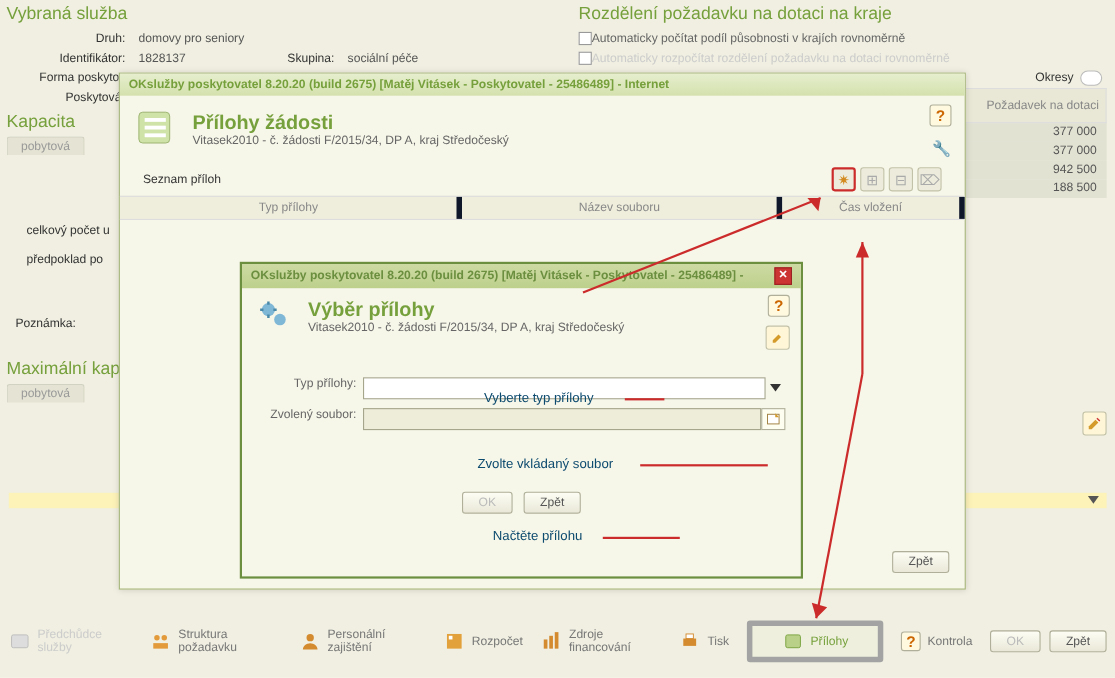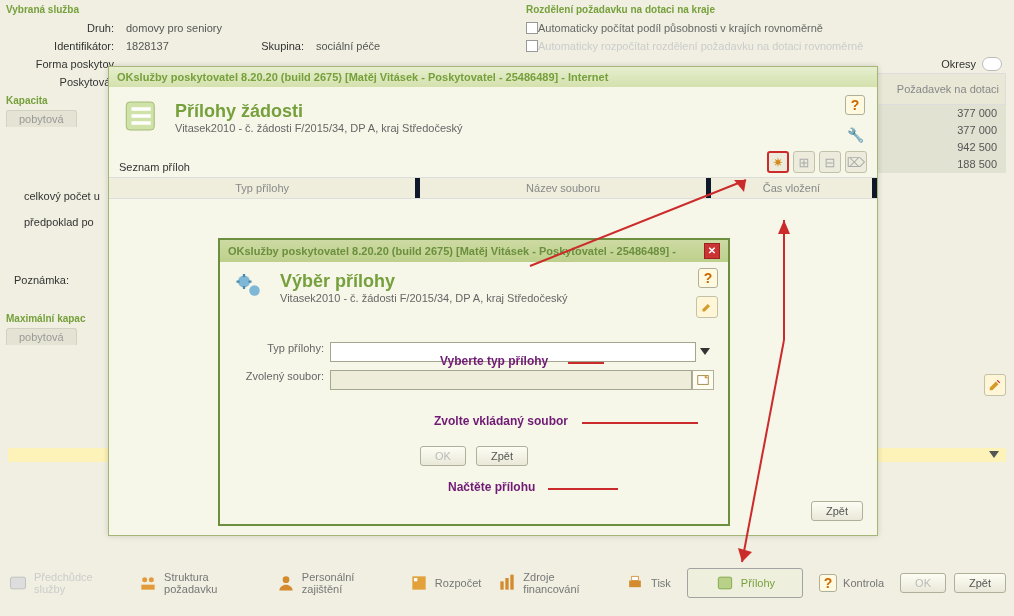--- a/index.html
+++ b/index.html
@@ -1,23 +1,23 @@
 <!DOCTYPE html>
 <html><head>
 <meta charset="utf-8">
 <style>
   *{box-sizing:border-box;font-family:Tahoma,Arial,sans-serif;font-size:11px}
   body{margin:0;width:1014px;height:616px;background:#f0efe1;color:#333;position:relative;overflow:hidden}
-  .section-title{color:#76a03c;font-weight:bold;font-size:10px;padding:4px 6px}
+  .section-title{color:#76a03c;font-weight:normal;font-size:16px;padding:4px 6px}
   .label{text-align:right;color:#333;padding:3px 6px}
   .val{color:#555;padding:3px 6px}
   .tab{display:inline-block;background:#e5e4d4;color:#999;border:1px solid #d2d2c2;border-bottom:none;border-radius:3px 3px 0 0;padding:2px 12px;margin-left:6px}
   .bottom-bar{position:absolute;left:0;right:0;bottom:8px;height:50px;display:flex;align-items:center;gap:16px;padding:0 8px}
   .bb-item{display:flex;align-items:center;gap:6px;color:#777;cursor:pointer}
-  .bb-item.hl{border:1px solid #a3a3a3;background:#eef0dd;border-radius:3px;padding:4px 27px;color:#76a03c}
+  .bb-item.hl{border:5px solid #a3a3a3;background:#eef0dd;border-radius:3px;padding:4px 27px;color:#76a03c}
   .bb-icon{width:20px;height:20px;flex:0 0 20px}
   .btn{display:inline-flex;align-items:center;justify-content:center;border:1px solid #b0b09a;background:linear-gradient(#fdfdf4,#e9e8d8);color:#555;border-radius:3px;padding:3px 14px;cursor:pointer}
   .btn.disabled{color:#bbb}
   .check{display:flex;align-items:center;gap:0;padding:3px 6px;color:#666}
   .chkbox{width:12px;height:12px;border:1px solid #999;background:#fff;flex:0 0 12px}
   
   .rt-table{border-collapse:collapse;width:100%}
   .rt-table th{background:#e9e8d6;color:#888;font-weight:normal;padding:3px 6px;border:1px solid #ddd;text-align:right}
   .rt-table td{padding:2px 8px;text-align:right;color:#555;border:1px solid transparent}
   .rt-table td.h{background:#e2e2d3}
@@ -38,21 +38,21 @@
   
   .dlg{position:absolute;border:2px solid #6b8f3f;background:#f6f6e9}
   .dlg-title{background:linear-gradient(#cddaa3,#bdd08b);color:#6b8f3f;font-weight:bold;padding:3px 8px;display:flex;align-items:center}
   .dlg-body{padding:4px 14px}
   .field-row{display:flex;align-items:flex-start;margin:8px 0}
   .field-row .flabel{width:96px;text-align:right;color:#666;padding-right:6px}
   .field-input{flex:1;border:1px solid #a6a68c;background:#fff;height:20px}
   .dropdown-arrow{width:18px;height:18px;color:#333;display:flex;align-items:center;justify-content:center;cursor:pointer}
   .browse-btn{width:22px;height:20px;border:1px solid #b0b09a;background:#fdfdf0;display:flex;align-items:center;justify-content:center;cursor:pointer}
   
-  .ann{position:absolute;color:#701a75;font-weight:bold;pointer-events:none;font-size:12px}
+  .ann{position:absolute;color:#0c4a6e;font-weight:normal;pointer-events:none;font-size:12px}
   .ann-line{position:absolute;background:#cc2b2b;pointer-events:none}
   svg.arrow{position:absolute;pointer-events:none}
   .cloud{width:20px;height:14px;border:1px solid #bbb;border-radius:8px;background:#fff;display:inline-block}
   .pencil-btn{width:22px;height:22px;border:1px solid #c2c2a8;background:#fff6d8;border-radius:3px;display:flex;align-items:center;justify-content:center;cursor:pointer}
   .star-row{background:#fdf2b8;height:14px}
 </style>
 </head>
 <body>
 
 <div style="position:absolute;left:0;top:0;right:0">
@@ -158,21 +158,21 @@
           <rect x="12" y="30" width="22" height="4" fill="#fff"></rect>
         </svg>
     </div>
     <div>
       <div class="big-title">Přílohy žádosti</div>
       <div class="sub">Vitasek2010 - č. žádosti F/2015/34, DP A, kraj Středočeský</div>
     </div>
     <div style="position:absolute;right:12px;top:8px" class="help-icon">?</div>
     <div style="position:absolute;right:12px;top:40px" class="wrench-icon">🔧</div>
   </div>
-  <div style="display:flex;align-items:flex-end;padding:4px 10px">
+  <div style="display:flex;align-items:center;padding:4px 21px">
     <span>Seznam příloh</span>
     <div style="margin-left:auto" class="toolbar-icons">
       <div class="ti new">✷</div>
       <div class="ti">⊞</div>
       <div class="ti">⊟</div>
       <div class="ti">⌦</div>
     </div>
   </div>
   <div class="grid-head">
     <div style="flex:1.4;text-align:center">Typ přílohy</div>

